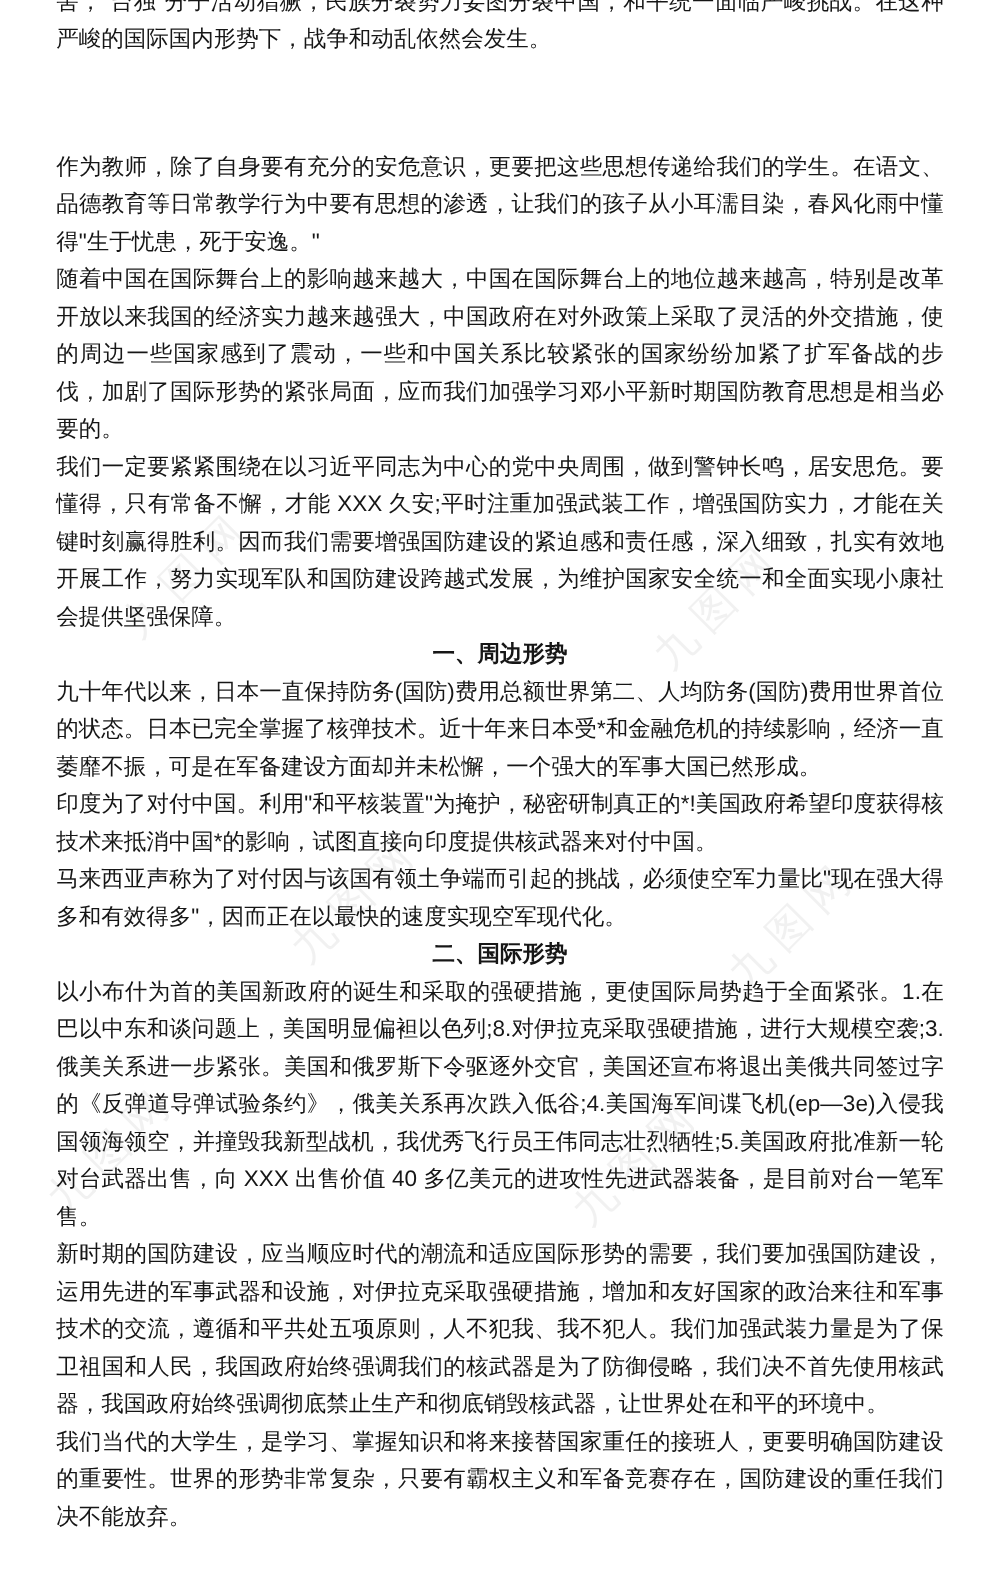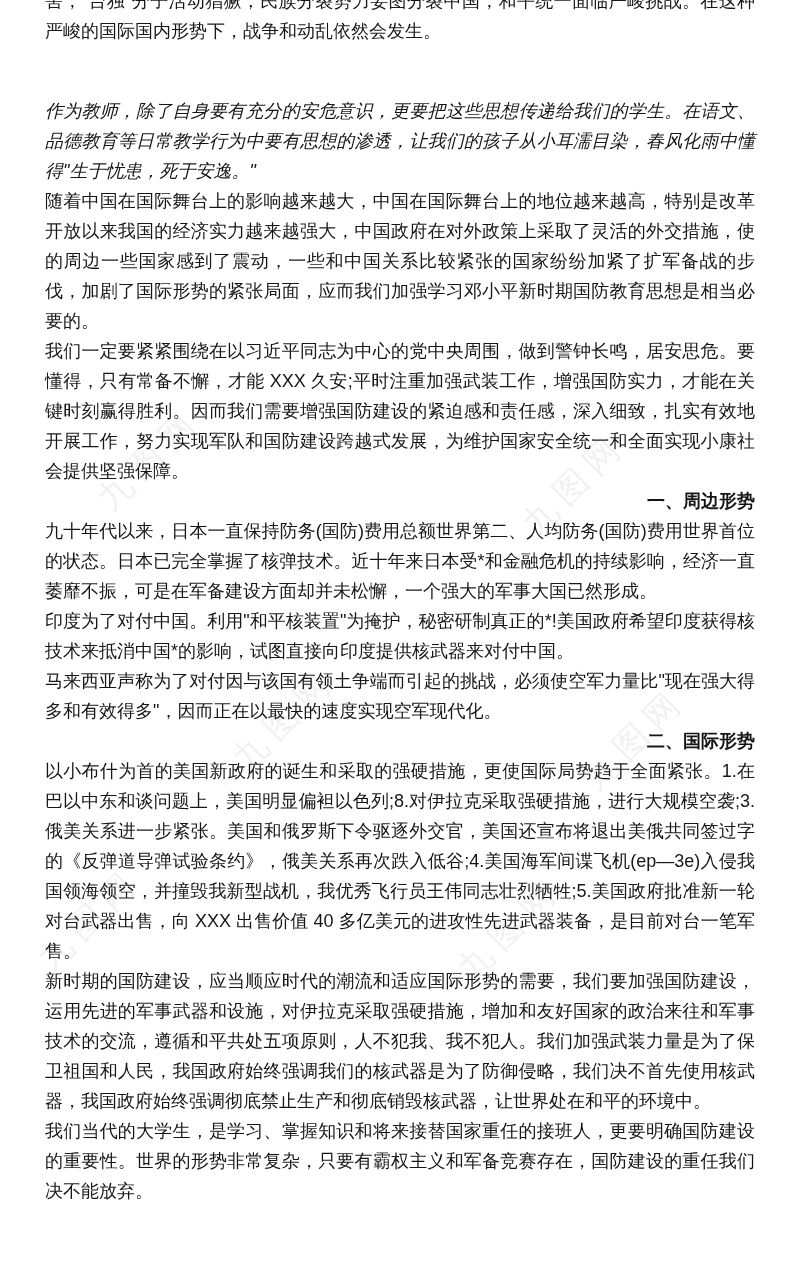--- a/index.html
+++ b/index.html
@@ -30,23 +30,23 @@
     top:0;
   }
   .para,.heading{
     margin:0;
     font-size:18px;
     line-height:30px;
     text-align:justify;
     text-justify:inter-ideograph;
     word-break:break-all;
   }
-  .heading{font-weight:bold;text-align:right;}
+  .heading{font-weight:bold;text-align:center;}
   .clipped-top{margin-top:-14px;}
-  .gap-above{margin-top:50px;font-style:italic;}
+  .gap-above{margin-top:72px;}
 </style>
 </head>
 <body>
 
 <div class="page">
 
   <div class="watermark-layer">
     <span class="wm" style="left:120px;top:475px;">九图网</span>
     <span class="wm" style="left:545px;top:500px;">九图网</span>
     <span class="wm" style="left:255px;top:735px;">九图网</span>

